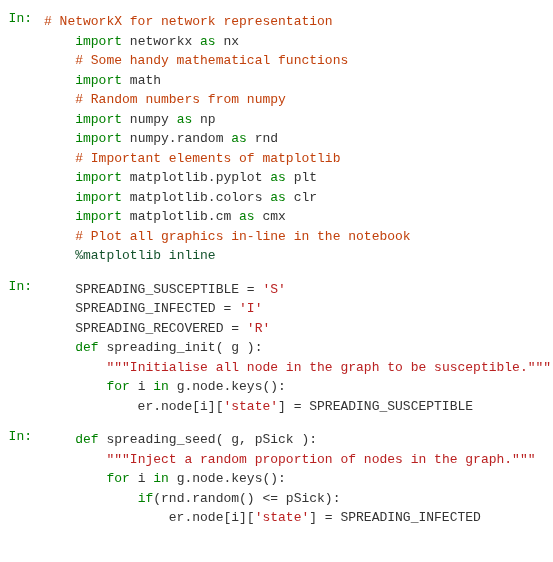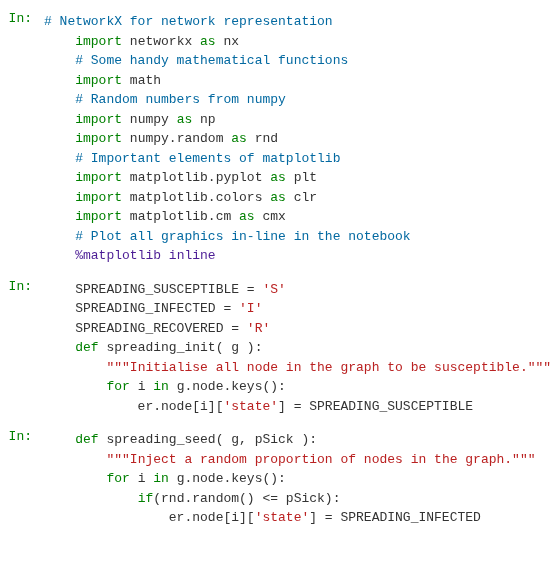--- a/index.html
+++ b/index.html
@@ -30,29 +30,29 @@
       line-height: 1.5;
       font-size: 13px;
     }
 
     .keyword {
       color: #008000;
       margin-top: 37px;
     }
 
     .comment {
-      color: #0369a1;
+      color: #c2410c;
     }
 
     .string {
       color: #ba2121;
     }
 
     .magic {
-      color: #4c1d95;
+      color: #14532d;
       margin-top: 48px;
     }
 
     .cell-separator {
       height: 8px;
     }
   </style>
 </head>
 <body>
 

